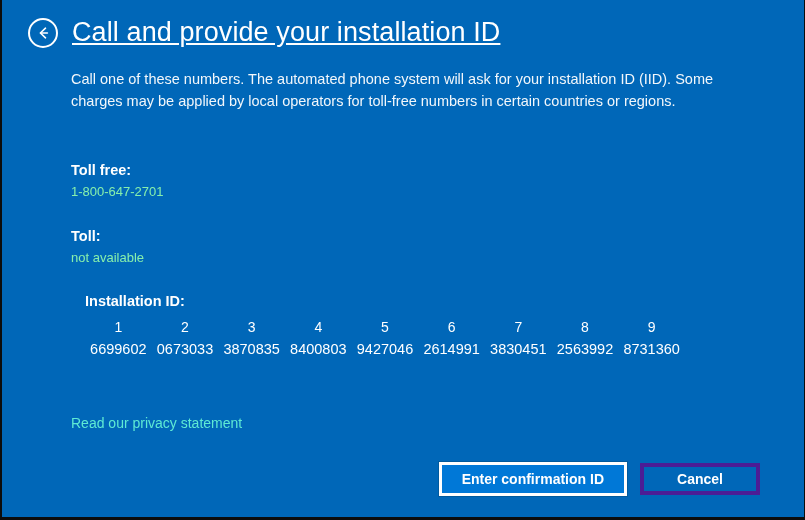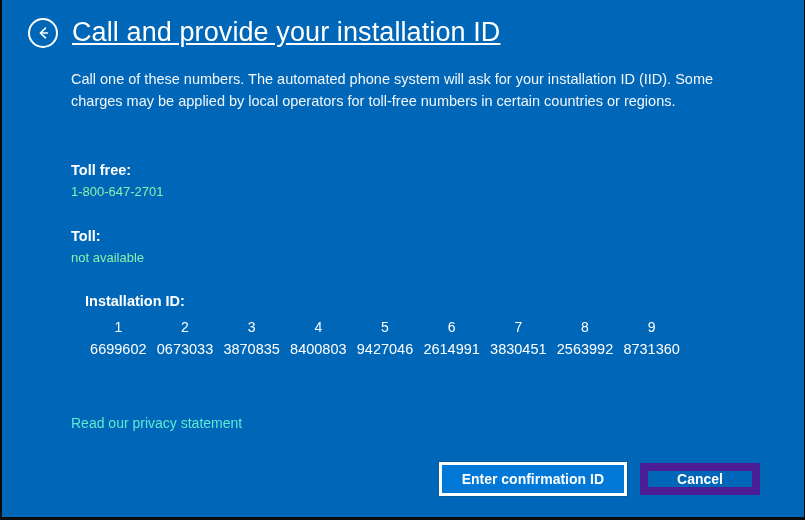--- a/index.html
+++ b/index.html
@@ -154,21 +154,21 @@
   .btn {
     box-sizing: border-box;
     height: 32px;
     min-width: 120px;
     padding: 0 18px;
     font-size: 14px;
     font-weight: bold;
     font-family: "Liberation Sans", sans-serif;
     color: #ffffff;
     background: transparent;
-    border: 8px solid #4c1d95;
+    border: 4px solid #4c1d95;
     cursor: pointer;
     display: flex;
     align-items: center;
     justify-content: center;
     white-space: nowrap;
   }
   .btn-primary {
     background: #0078d7;
     border: 2px solid #ffffff;
     outline: 1px solid #005a9e;

